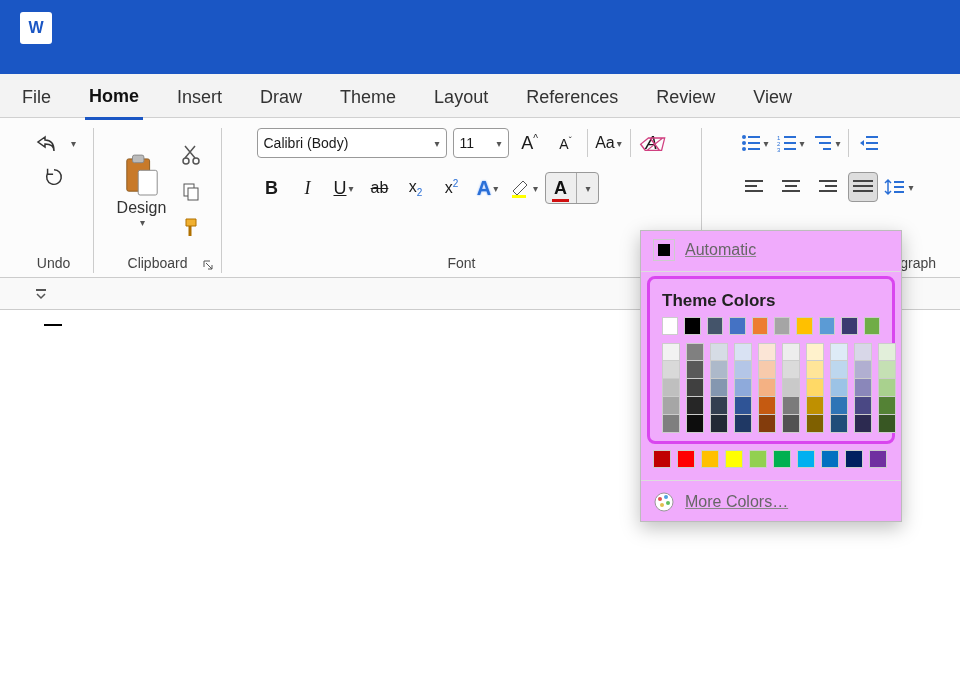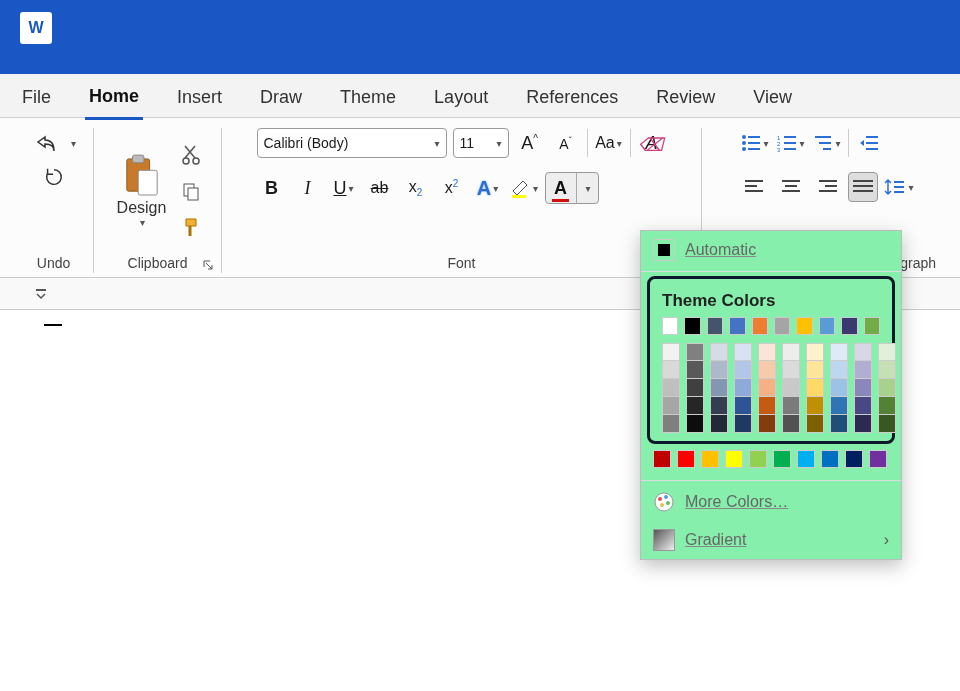--- a/index.html
+++ b/index.html
@@ -148,21 +148,21 @@
   }
   .page {
     padding:14px 44px;
   }
   
   .color-panel {
     position:absolute;
     left:640px;
     top:230px;
     width:262px;
-    background:#86efac;
+    background:#f0abfc;
     border:1px solid #bcbcbc;
     box-shadow:0 6px 18px rgba(0,0,0,.25);
     z-index:100;
   }
   .panel-row {
     display:flex;align-items:center;gap:10px;
     padding:8px 12px;
     cursor:pointer;
     font-size:16px;
     color:#666;
@@ -175,21 +175,21 @@
   }
   .swatch{width:18px;height:18px;border:1px solid #ccc;cursor:pointer;}
   .shades-grid{
     display:flex;gap:6px;padding:0 12px 8px 12px;
   }
   .shade-col{display:flex;flex-direction:column;}
   .shade-col .swatch{border-top:none;}
   .shade-col .swatch:first-child{border-top:1px solid #ccc;}
   .sep{height:1px;background:#ddd;margin:2px 0;}
   .highlight-theme{
-    border:3px solid #0f172a;border-radius:8px;
+    border:3px solid #d946ef;border-radius:8px;
     margin:4px 6px 6px 6px;padding-top:4px;
   }
   .auto-box{
     width:22px;height:22px;border:1px solid #ccc;display:flex;align-items:center;justify-content:center;
   }
   .auto-box .inner{width:12px;height:12px;background:#000;}
   .submenu-arrow{margin-left:auto;color:#555;}
   svg{display:block;}
   .underline-first{ text-decoration: underline; text-decoration-color:#888;}
 </style>
@@ -573,18 +573,13 @@
   <div class="panel-row">
     <svg width="22" height="22" viewBox="0 0 22 22">
         <circle cx="11" cy="11" r="9" fill="#fff" stroke="#999"></circle>
         <circle cx="7" cy="8" r="2" fill="#e05050"></circle>
         <circle cx="13" cy="6" r="2" fill="#50a0e0"></circle>
         <circle cx="15" cy="12" r="2" fill="#60c060"></circle>
         <circle cx="9" cy="14" r="2" fill="#e0c050"></circle>
       </svg>
     <span><span class="underline-first">More Colors…</span></span>
   </div>
-  <div class="panel-row">
-    <div style="width:22px;height:22px;border:1px solid #999;background:linear-gradient(135deg,#555,#eee)"></div>
-    <span><span class="underline-first">Gradient</span></span>
-    <span class="submenu-arrow">›</span>
-  </div>
 </div>
 
 </body></html>

